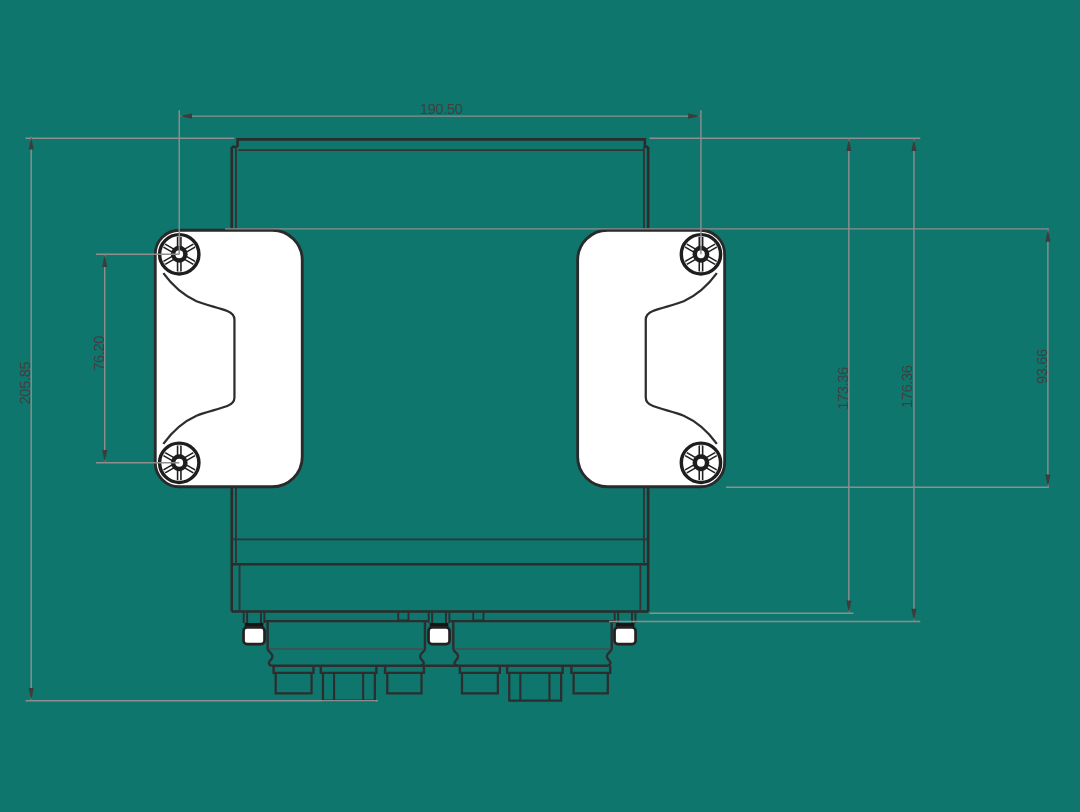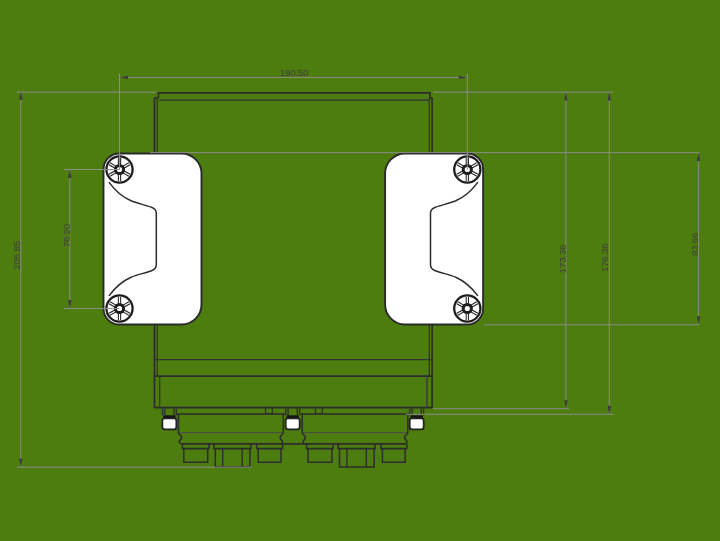--- a/index.html
+++ b/index.html
@@ -1,16 +1,16 @@
 <!DOCTYPE html>
 <html><head>
 <meta charset="utf-8">
 <style>
   html,body{margin:0;padding:0;background:#ffffff;}
-  #stage{width:720px;height:541px;position:relative;background:#4d7c0f;overflow:hidden;}
+  #stage{width:720px;height:541px;position:relative;background:#0f766e;overflow:hidden;}
   svg{position:absolute;left:0;top:0;}
   text{font-family:"Liberation Sans",sans-serif;fill:#3f3f3f;}
 </style>
 </head>
 <body>
 <div id="stage">
 <svg width="720" height="541" viewBox="0 0 720 541">
 <defs>
 
   <g id="screw">

